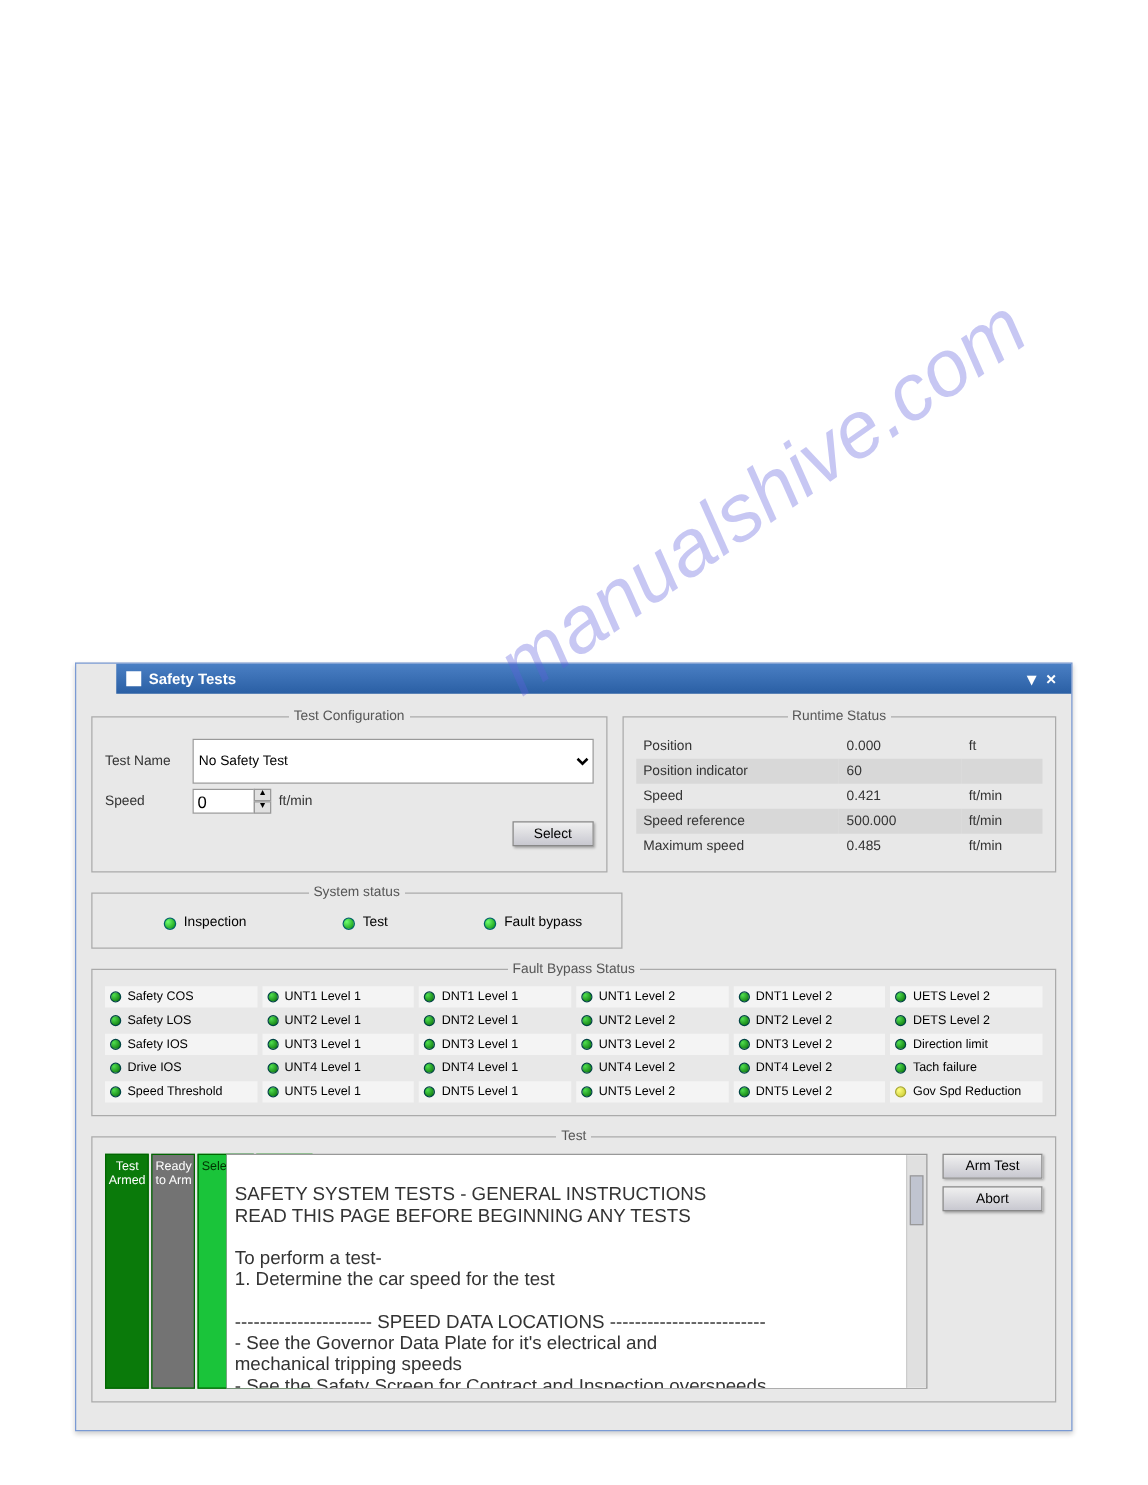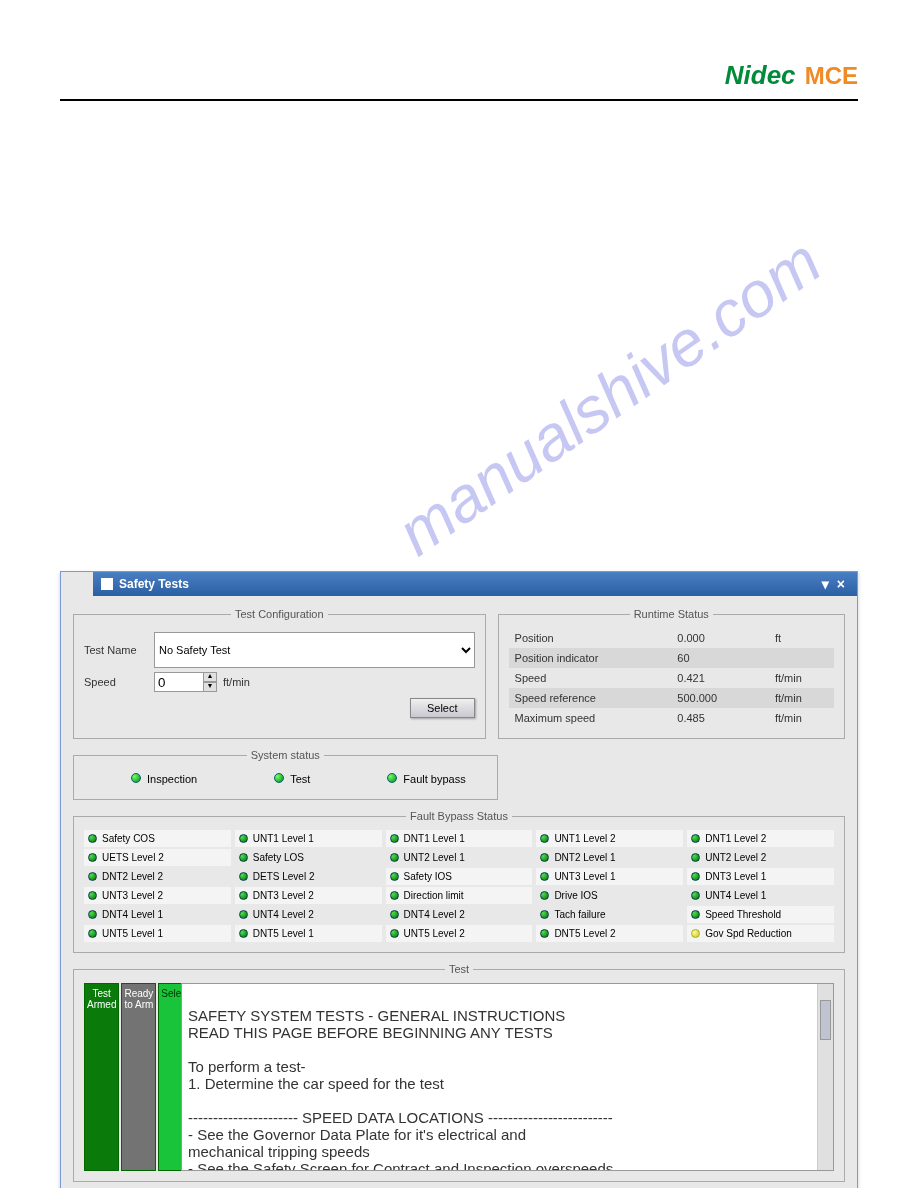--- a/index.html
+++ b/index.html
@@ -28,23 +28,23 @@
 .select-btn-row { text-align: right; margin-top: 6px; }
 .btn { background: linear-gradient(#f0f0f0, #c8c8d0); border: 1px solid #888; padding: 3px 16px; font-size: 11px; box-shadow: 1px 1px 2px rgba(0,0,0,0.3); cursor: pointer; }
 .rt-table { width: 100%; border-collapse: collapse; }
 .rt-table td { padding: 4px 6px; font-size: 11px; color: #333; }
 .rt-table tr:nth-child(even) td { background: #d8d8d8; }
 .rt-label { width: 50%; }
 .rt-val { width: 30%; text-align: left; }
 .rt-unit { width: 20%; text-align: left; }
 .sys-status { flex: 1.2; }
 .sys-row { display: flex; gap: 40px; padding: 4px 10px; }
-.led-item { display: flex; align-items: flex-start; gap: 6px; padding-left: 37px; }
+.led-item { display: flex; align-items: flex-end; gap: 6px; padding-left: 37px; }
 .led { width: 10px; height: 10px; border-radius: 50%; background: radial-gradient(circle at 30% 30%, #6fff6f, #088a08); border: 1px solid #066; }
-.bypass-grid { display: grid; grid-template-columns: repeat(5, 1fr); gap: 2px 4px; }
+.bypass-grid { display: grid; grid-template-columns: repeat(6, 1fr); gap: 2px 4px; }
 .bypass-cell { display: flex; align-items: center; gap: 5px; padding: 3px 4px; font-size: 10px; }
 .bypass-grid .bypass-cell:nth-child(12n+1),
 .bypass-grid .bypass-cell:nth-child(12n+2),
 .bypass-grid .bypass-cell:nth-child(12n+3),
 .bypass-grid .bypass-cell:nth-child(12n+4),
 .bypass-grid .bypass-cell:nth-child(12n+5),
 .bypass-grid .bypass-cell:nth-child(12n+6) { background: #f4f4f4; }
 .led2 { width: 9px; height: 9px; border-radius: 50%; background: radial-gradient(circle at 30% 30%, #4fdf4f, #066a06); border: 1px solid #044; flex-shrink: 0; }
 .led-yellow { background: radial-gradient(circle at 30% 30%, #ffff7f, #c8c830); border: 1px solid #a8a830; }
 .test-area { display: flex; gap: 12px; }
@@ -58,24 +58,20 @@
 .scrollbar { position: absolute; right: 0; top: 0; bottom: 0; width: 16px; background: #e0e0e0; border-left: 1px solid #ccc; }
 .scroll-thumb { position: absolute; top: 16px; left: 2px; right: 2px; height: 40px; background: #c0c4d0; border: 1px solid #999; }
 .arm-col { width: 80px; display: flex; flex-direction: column; gap: 6px; }
 .spinner { display: inline-flex; flex-direction: column; margin-left: -1px; }
 .spin-btn { width: 14px; height: 10px; background: #e0e0e0; border: 1px solid #999; font-size: 7px; line-height: 6px; text-align: center; }
 </style>
 </head>
 <body>
 
 <div class="page" style="position:relative;">
-  <div class="topbar">
-    <span class="logo-nidec">Nidec</span>
-    <span class="logo-mce">MCE</span>
-  </div>
 
   <div class="watermark">manualshive.com</div>
 
   <div class="window">
     <div class="titlebar">
       <span class="titlebar-icon"></span>
       <span>Safety Tests</span>
       <span class="titlebar-spacer"></span>
       <span class="titlebar-btn">▾</span>
       <span class="titlebar-btn">×</span>
@@ -305,18 +301,22 @@
 ---------------------- SPEED DATA LOCATIONS -------------------------
  - See the Governor Data Plate for it's electrical and
    mechanical tripping speeds
  - See the Safety Screen for Contract and Inspection overspeeds
  - See the Terminal Switches Screen for NT and ET switch overspeeds
 ----------------------------NOTES-------------------------------</div>
             <div class="scrollbar">
               <div class="scroll-thumb"></div>
             </div>
           </div>
+          <div class="arm-col">
+            <button class="btn">Arm Test</button>
+            <button class="btn">Abort</button>
+          </div>
         </div>
       </fieldset>
     </div>
   </div>
 
 </div>
 
 </body></html>

